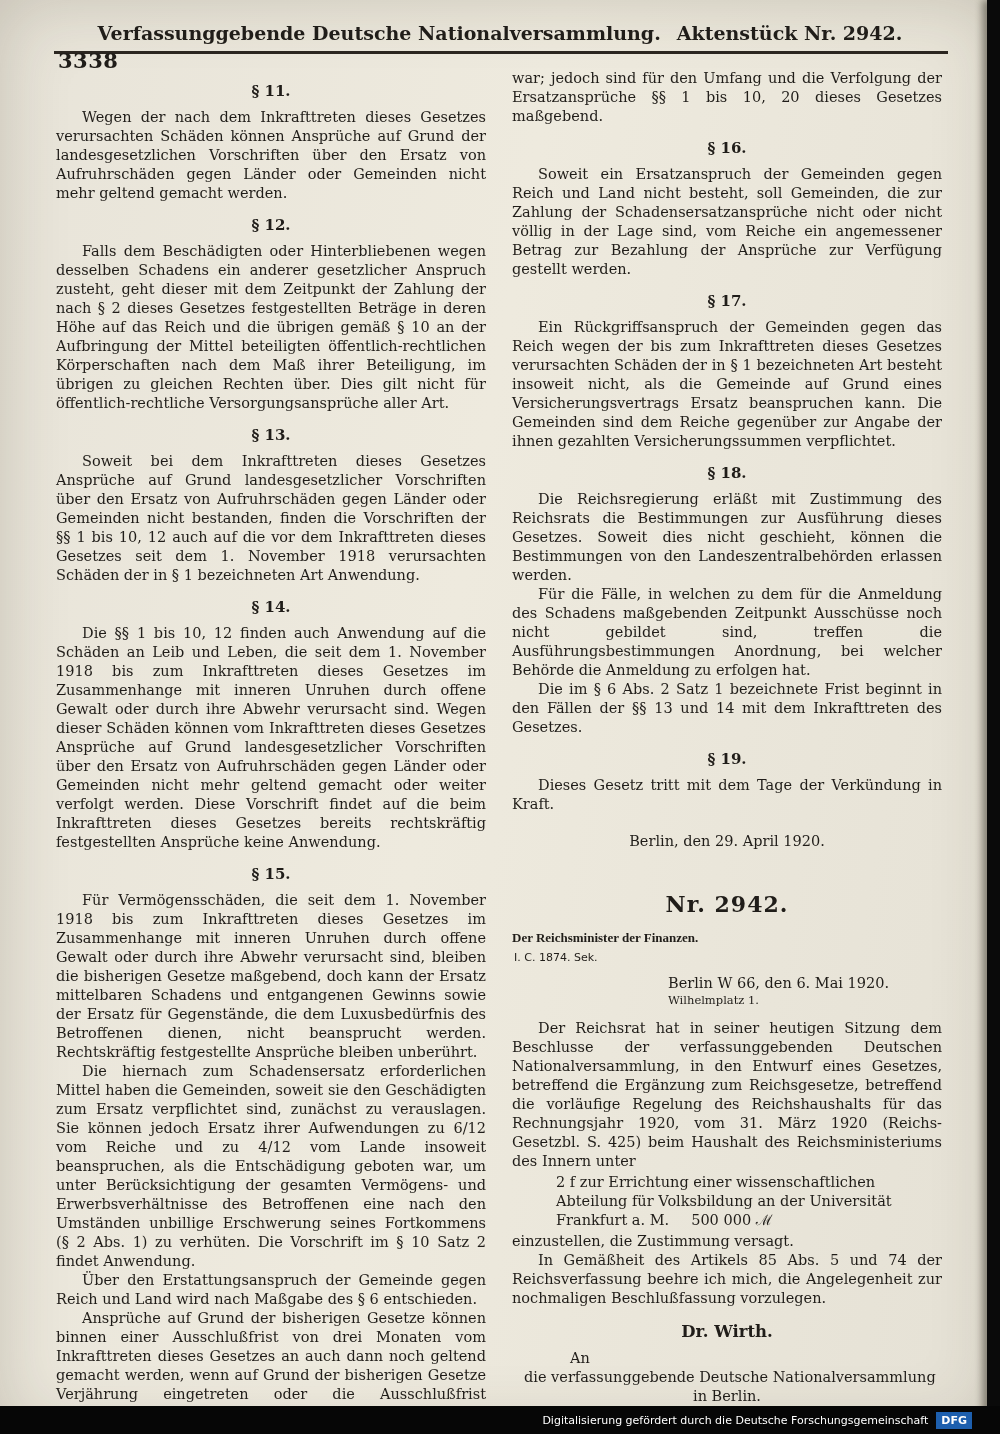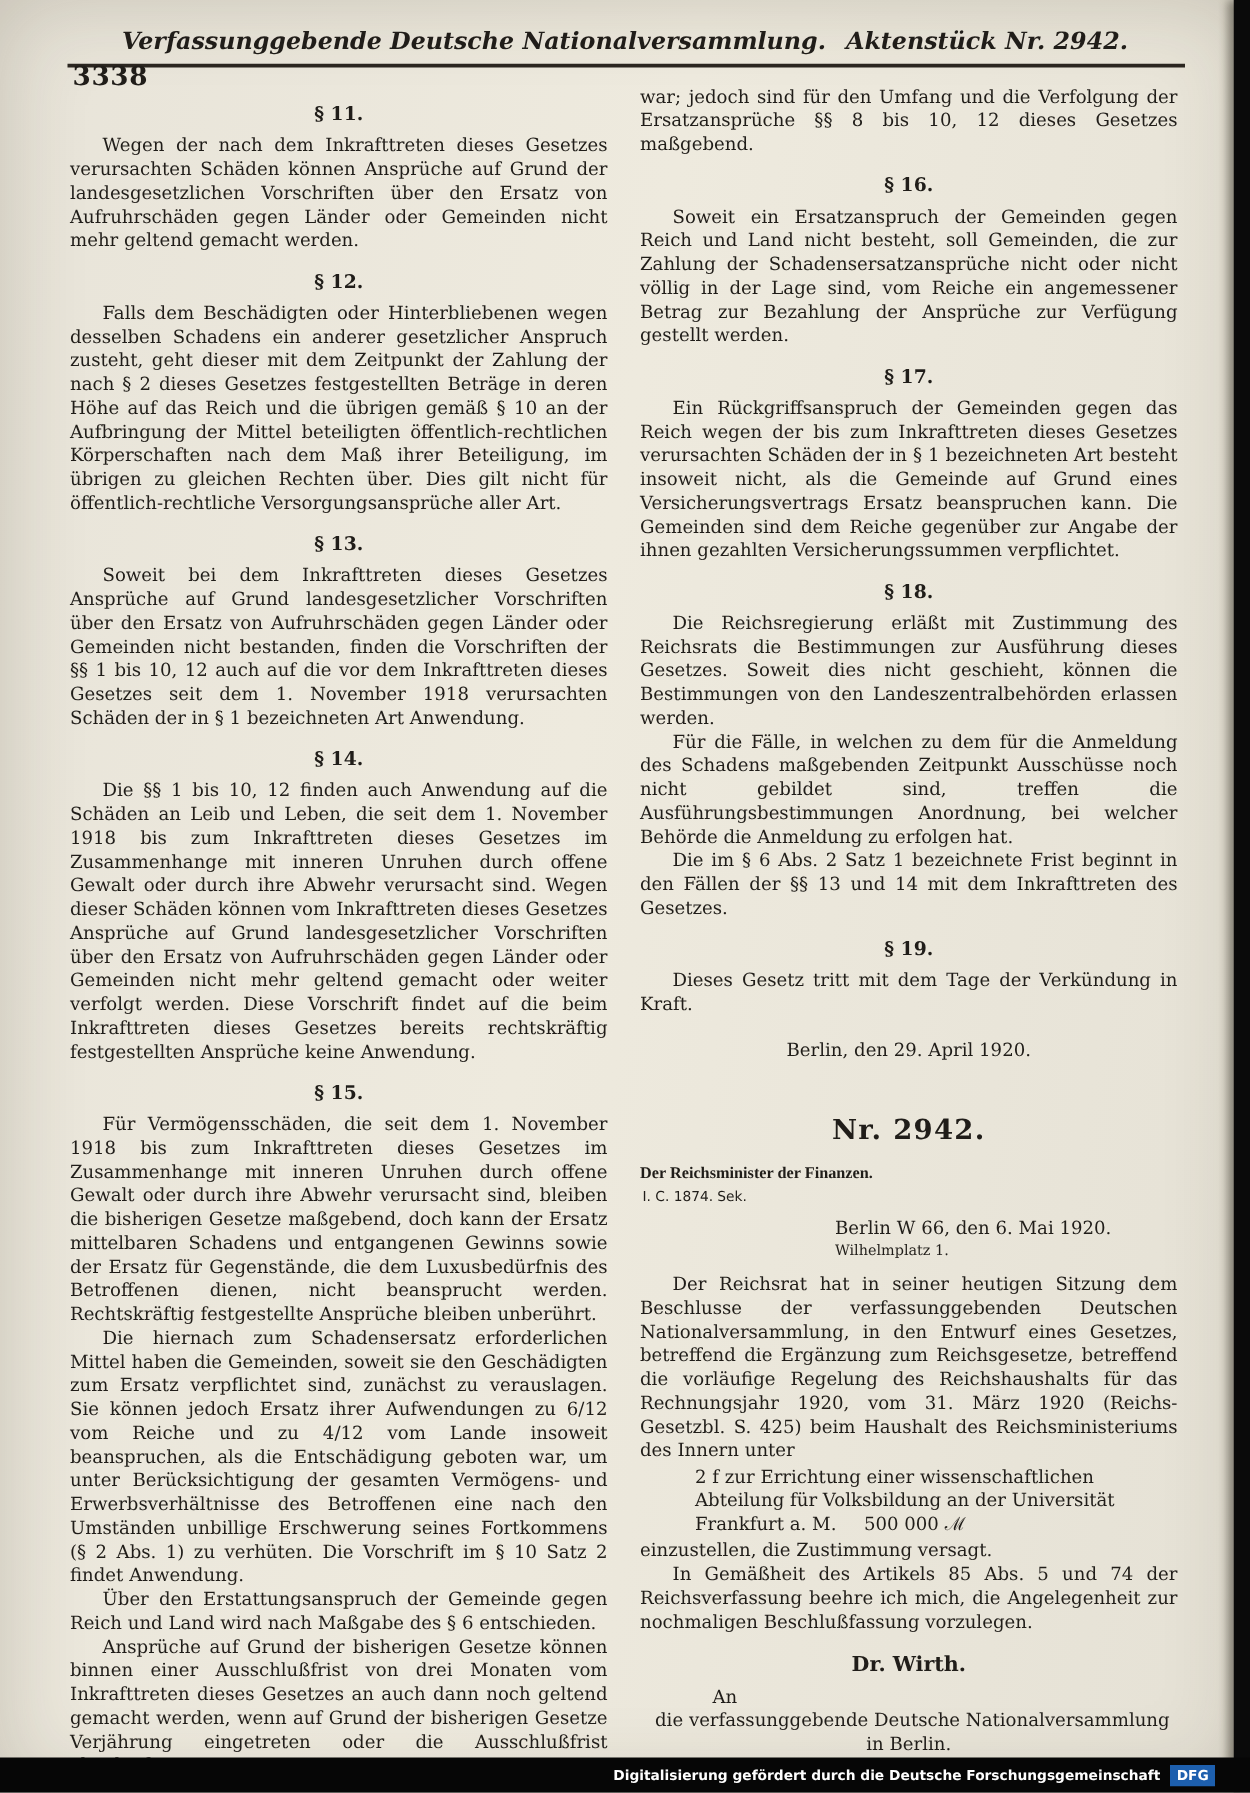--- a/index.html
+++ b/index.html
@@ -6,21 +6,21 @@
   .scan-page {
     position:relative; width:1000px; height:1434px; margin:0 auto;
     background:linear-gradient(100deg,#e8e4d9 0%,#eeeade 45%,#e5e1d5 100%);
     color:#201d19;
     font-family:"DejaVu Serif","Liberation Serif",serif;
     overflow:hidden;
     box-shadow: inset 0 0 70px rgba(60,50,30,0.20);
   }
   .page-header { position:relative; padding-top:22px; }
   .page-num { position:absolute; left:58px; top:48px; font-size:21px; font-weight:bold; letter-spacing:.5px; }
-  .header-title { text-align:center; font-size:19px; font-weight:bold; padding:0 95px; white-space:nowrap;font-style:italic; }
+  .header-title { text-align:center; font-size:19px; font-weight:bold; padding:0 95px; white-space:nowrap; }
   .doc-ref { margin-left:16px; }
   .header-rule { height:0; border-top:3px solid #2b2620; margin:7px 52px 0 54px; }
   .columns { display:flex; gap:26px; padding:15px 58px 0 56px; }
   .col { flex:1; min-width:0; font-size:14.5px; line-height:19px; text-align:justify; }
   .h  { font-size:15px; font-weight:bold; text-align:center; margin:13px 0 7px; }
   .p  { margin:0; text-indent:26px; }
   .p.no-indent { text-indent:0; }
   .dateline { text-align:center; margin:18px 0 0; }
   .docnum { font-size:22px; font-weight:bold; text-align:center; margin:44px 0 14px; letter-spacing:1px; }
   .minister { font-weight:bold; font-size:13px;font-family:Liberation Serif, serif; }
@@ -36,21 +36,21 @@
   .addr-city { text-align:center; }
   .right-edge {
     position:absolute; top:0; right:0; width:13px; height:100%;
     background:#0a0a0a; box-shadow:-5px 0 7px rgba(40,35,25,0.45);
   }
   .bottom-bar {
     position:absolute; left:0; bottom:0; width:100%; height:28px; background:#060606;
     display:flex; align-items:center; justify-content:flex-end; gap:8px;
     padding-right:28px; box-sizing:border-box;
   }
-  .footer-credit { color:#ffffff; font-family:"DejaVu Sans","Liberation Sans",sans-serif; font-size:11px; font-weight:bold; }
+  .footer-credit { color:#ffffff; font-family:"DejaVu Sans","Liberation Sans",sans-serif; font-size:11px; font-weight:normal; }
   .dfg-logo { background:#1d5fae; color:#ffffff; font-family:"DejaVu Sans","Liberation Sans",sans-serif; font-size:11px; font-weight:bold; padding:3px 5px; line-height:1; }
 </style>
 </head>
 <body>
 
 <div class="scan-page">
 
   <header class="page-header">
     <span class="page-num">3338</span>
     <div class="header-title">
@@ -71,21 +71,21 @@
       <h2 class="h">§ 14.</h2>
       <p class="p">Die §§ 1 bis 10, 12 finden auch Anwendung auf die Schäden an Leib und Leben, die seit dem 1. November 1918 bis zum Inkrafttreten dieses Gesetzes im Zusammenhange mit inneren Unruhen durch offene Gewalt oder durch ihre Abwehr verursacht sind. Wegen dieser Schäden können vom Inkrafttreten dieses Gesetzes Ansprüche auf Grund landesgesetzlicher Vorschriften über den Ersatz von Aufruhrschäden gegen Länder oder Gemeinden nicht mehr geltend gemacht oder weiter verfolgt werden. Diese Vorschrift findet auf die beim Inkrafttreten dieses Gesetzes bereits rechtskräftig festgestellten Ansprüche keine Anwendung.</p>
       <h2 class="h">§ 15.</h2>
       <p class="p">Für Vermögensschäden, die seit dem 1. November 1918 bis zum Inkrafttreten dieses Gesetzes im Zusammenhange mit inneren Unruhen durch offene Gewalt oder durch ihre Abwehr verursacht sind, bleiben die bisherigen Gesetze maßgebend, doch kann der Ersatz mittelbaren Schadens und entgangenen Gewinns sowie der Ersatz für Gegenstände, die dem Luxusbedürfnis des Betroffenen dienen, nicht beansprucht werden. Rechtskräftig festgestellte Ansprüche bleiben unberührt.</p>
       <p class="p">Die hiernach zum Schadensersatz erforderlichen Mittel haben die Gemeinden, soweit sie den Geschädigten zum Ersatz verpflichtet sind, zunächst zu verauslagen. Sie können jedoch Ersatz ihrer Aufwendungen zu 6/12 vom Reiche und zu 4/12 vom Lande insoweit beanspruchen, als die Entschädigung geboten war, um unter Berücksichtigung der gesamten Vermögens- und Erwerbsverhältnisse des Betroffenen eine nach den Umständen unbillige Erschwerung seines Fortkommens (§ 2 Abs. 1) zu verhüten. Die Vorschrift im § 10 Satz 2 findet Anwendung.</p>
       <p class="p">Über den Erstattungsanspruch der Gemeinde gegen Reich und Land wird nach Maßgabe des § 6 entschieden.</p>
       <p class="p">Ansprüche auf Grund der bisherigen Gesetze können binnen einer Ausschlußfrist von drei Monaten vom Inkrafttreten dieses Gesetzes an auch dann noch geltend gemacht werden, wenn auf Grund der bisherigen Gesetze Verjährung eingetreten oder die Ausschlußfrist abgelaufen</p>
     </section>
 
     <section class="col">
-      <p class="p no-indent">war; jedoch sind für den Umfang und die Verfolgung der Ersatzansprüche §§ 8 bis 10, 12 dieses Gesetzes maßgebend.</p>
+      <p class="p no-indent">war; jedoch sind für den Umfang und die Verfolgung der Ersatzansprüche §§ 1 bis 10, 20 dieses Gesetzes maßgebend.</p>
       <h2 class="h">§ 16.</h2>
       <p class="p">Soweit ein Ersatzanspruch der Gemeinden gegen Reich und Land nicht besteht, soll Gemeinden, die zur Zahlung der Schadensersatzansprüche nicht oder nicht völlig in der Lage sind, vom Reiche ein angemessener Betrag zur Bezahlung der Ansprüche zur Verfügung gestellt werden.</p>
       <h2 class="h">§ 17.</h2>
       <p class="p">Ein Rückgriffsanspruch der Gemeinden gegen das Reich wegen der bis zum Inkrafttreten dieses Gesetzes verursachten Schäden der in § 1 bezeichneten Art besteht insoweit nicht, als die Gemeinde auf Grund eines Versicherungsvertrags Ersatz beanspruchen kann. Die Gemeinden sind dem Reiche gegenüber zur Angabe der ihnen gezahlten Versicherungssummen verpflichtet.</p>
       <h2 class="h">§ 18.</h2>
       <p class="p">Die Reichsregierung erläßt mit Zustimmung des Reichsrats die Bestimmungen zur Ausführung dieses Gesetzes. Soweit dies nicht geschieht, können die Bestimmungen von den Landeszentralbehörden erlassen werden.</p>
       <p class="p">Für die Fälle, in welchen zu dem für die Anmeldung des Schadens maßgebenden Zeitpunkt Ausschüsse noch nicht gebildet sind, treffen die Ausführungsbestimmungen Anordnung, bei welcher Behörde die Anmeldung zu erfolgen hat.</p>
       <p class="p">Die im § 6 Abs. 2 Satz 1 bezeichnete Frist beginnt in den Fällen der §§ 13 und 14 mit dem Inkrafttreten des Gesetzes.</p>
       <h2 class="h">§ 19.</h2>
       <p class="p">Dieses Gesetz tritt mit dem Tage der Verkündung in Kraft.</p>

